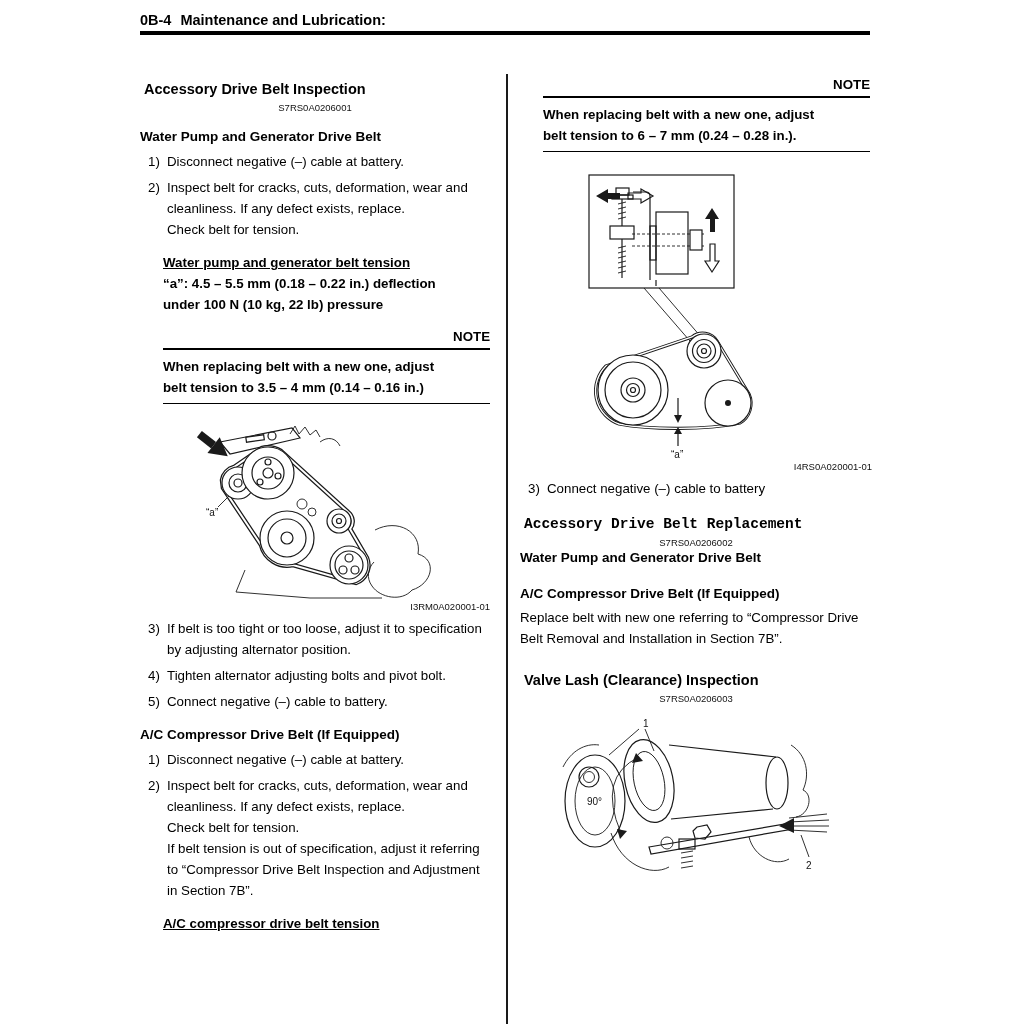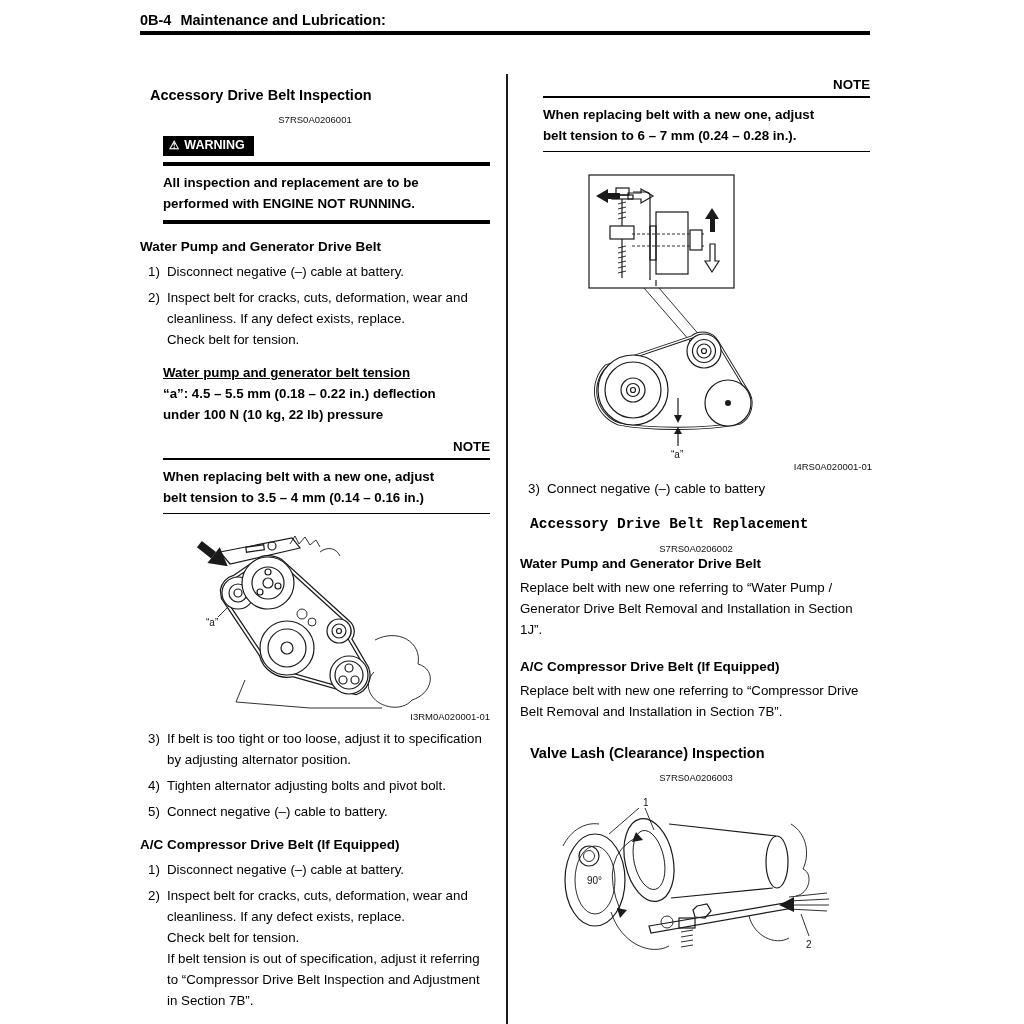--- a/index.html
+++ b/index.html
@@ -12,21 +12,21 @@
   .hdr{position:absolute;left:140px;top:12px;width:730px;font-size:14.5px;font-weight:bold;}
   .hdr .secnum{margin-right:9px;}
   .hdr-rule{position:absolute;left:140px;top:31px;width:730px;height:4px;background:#000;}
   .doc-title{position:absolute;left:140px;top:40px;width:730px;text-align:center;
              font-size:19px;font-weight:bold;}
   .col-divider{position:absolute;left:506px;top:74px;width:1.5px;height:950px;background:#1a1a1a;}
   
   .col{position:absolute;top:76px;font-size:13.3px;line-height:21px;}
   .col-left{left:140px;width:350px;}
   .col-right{left:520px;width:352px;}
-  h2.section{font-size:14.5px;font-weight:bold;margin:10px;line-height:18px;}
+  h2.section{font-size:14.5px;font-weight:bold;margin:4px;line-height:18px;}
   h3.sub{font-size:13.5px;font-weight:bold;margin:14px 0 4px 0;line-height:18px;}
   .sec-code{font-size:9.5px;text-align:center;line-height:12px;margin-top:2px;color:#111;}
   .pre{white-space:pre-line;}
   
   .warning-block{margin:8px 0 0 23px;width:327px;}
   .warning-badge{display:inline-block;background:#000;color:#fff;font-weight:bold;
                  font-size:12.5px;line-height:17px;padding:1px 9px 2px 6px;}
   .warning-badge .wicon{margin-right:5px;font-size:11.5px;}
   .thickbar{height:4px;background:#000;margin-top:6px;}
   .warning-text{font-weight:bold;margin:6px 0;}
@@ -64,27 +64,20 @@
     <span class="secnum">0B-4</span><span>Maintenance and Lubrication:</span>
   </div>
   <div class="hdr-rule"></div>
   <div class="col-divider"></div>
 
   <div class="col col-left">
 
     <h2 class="section">Accessory Drive Belt Inspection</h2>
     <div class="sec-code">S7RS0A0206001</div>
 
-    <div class="warning-block">
-      <span class="warning-badge"><span class="wicon">⚠</span><span>WARNING</span></span>
-      <div class="thickbar"></div>
-      <div class="warning-text pre">All inspection and replacement are to be
-performed with ENGINE NOT RUNNING.</div>
-      <div class="thickbar"></div>
-    </div>
 
     <h3 class="sub">Water Pump and Generator Drive Belt</h3>
 
     <div class="step">
       <span class="num">1)</span>
       <span class="stxt pre">Disconnect negative (–) cable at battery.</span>
     </div>
     <div class="step">
       <span class="num">2)</span>
       <span class="stxt pre">Inspect belt for cracks, cuts, deformation, wear and cleanliness. If any defect exists, replace.
@@ -284,21 +277,20 @@
 
     <div class="step">
       <span class="num">3)</span>
       <span class="stxt">Connect negative (–) cable to battery</span>
     </div>
 
     <h2 class="section" style="margin-top:16px;font-family:Liberation Mono, monospace;">Accessory Drive Belt Replacement</h2>
     <div class="sec-code">S7RS0A0206002</div>
 
     <h3 class="sub" style="margin-top:0;">Water Pump and Generator Drive Belt</h3>
-    <div>Replace belt with new one referring to “Water Pump / Generator Drive Belt Removal and Installation in Section 1J”.</div>
 
     <h3 class="sub" style="margin-top:18px;">A/C Compressor Drive Belt (If Equipped)</h3>
     <div>Replace belt with new one referring to “Compressor Drive Belt Removal and Installation in Section 7B”.</div>
 
     <h2 class="section" style="margin-top:22px;">Valve Lash (Clearance) Inspection</h2>
     <div class="sec-code">S7RS0A0206003</div>
 
     <div class="figure" style="margin-top:10px;">
       <svg width="352" height="164" viewBox="0 0 290 164">
 

